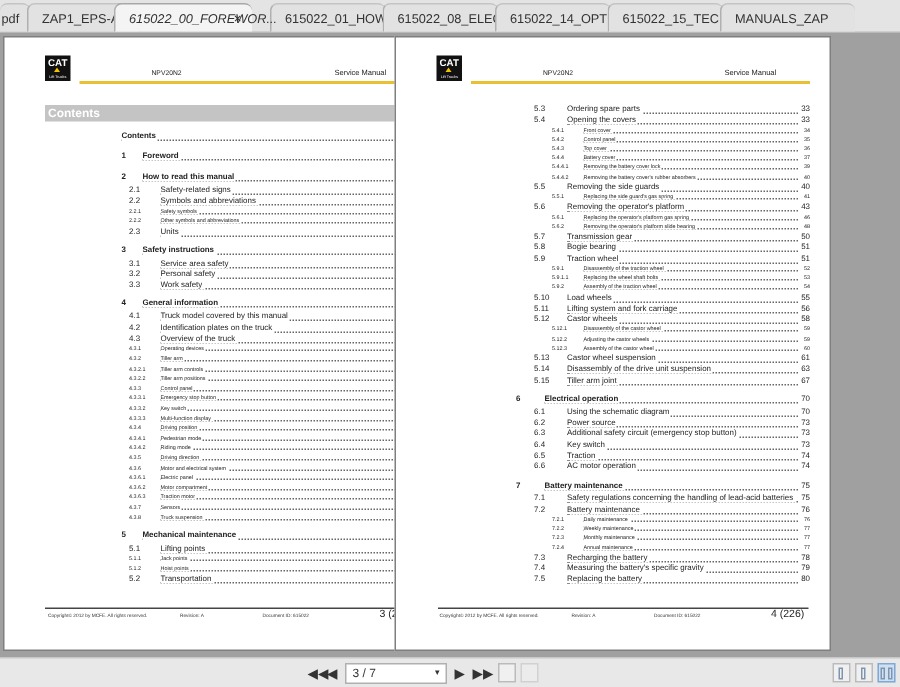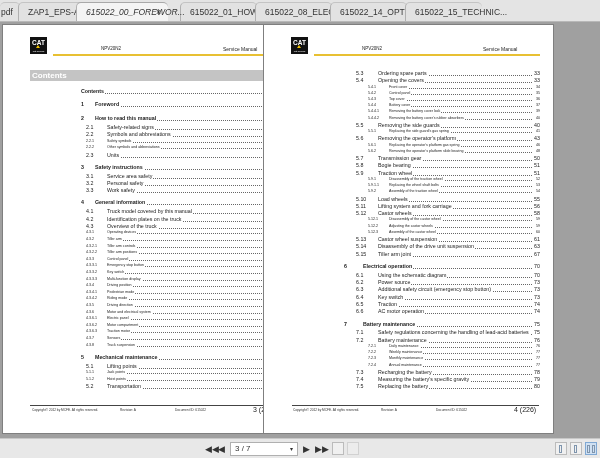--- a/index.html
+++ b/index.html
@@ -45,20 +45,21 @@
 <body>
 
 <div class="tabbar" id="tabbar">
     <div class="tab" style="left: 0px; width: 20px; padding-left: 1px; border-left: none;"><span>pdf</span></div>
     <div class="tab" style="left: 18px; width: 74px;"><span>ZAP1_EPS-AC0.pdf (5...</span></div>
     <div class="tab active" style="left: 76px; width: 92px; font-style: italic;"><span>615022_00_FOREWOR...</span><span class="close">×</span></div>
     <div class="tab" style="left: 180px; width: 77px;"><span>615022_01_HOW_T...</span></div>
     <div class="tab" style="left: 255px; width: 77px;"><span>615022_08_ELECTRI...</span></div>
     <div class="tab" style="left: 330px; width: 77px;"><span>615022_14_OPTION...</span></div>
     <div class="tab" style="left: 405px; width: 77px;"><span>615022_15_TECHNIC...</span></div>
+    <div class="tab" style="left: 480px; width: 90px;"><span>MANUALS_ZAP</span></div>
   </div>
 
 <div class="viewer">
   <div class="page left" id="pageL">
     <div class="logo"><span>CAT</span><div class="tri"></div><div class="sub">Lift Trucks</div></div>
     <div class="hdr-model" style="left:98px">NPV20N2</div>
     <div class="hdr-title" style="left:220px">Service Manual</div>
     <div class="hdr-line" style="left:50px;width:227px"></div>
     <div class="contents-bar">Contents</div>
     <div class="toc" style="left:78px;top:63px;width:199px;height:310px" id="tocL">

